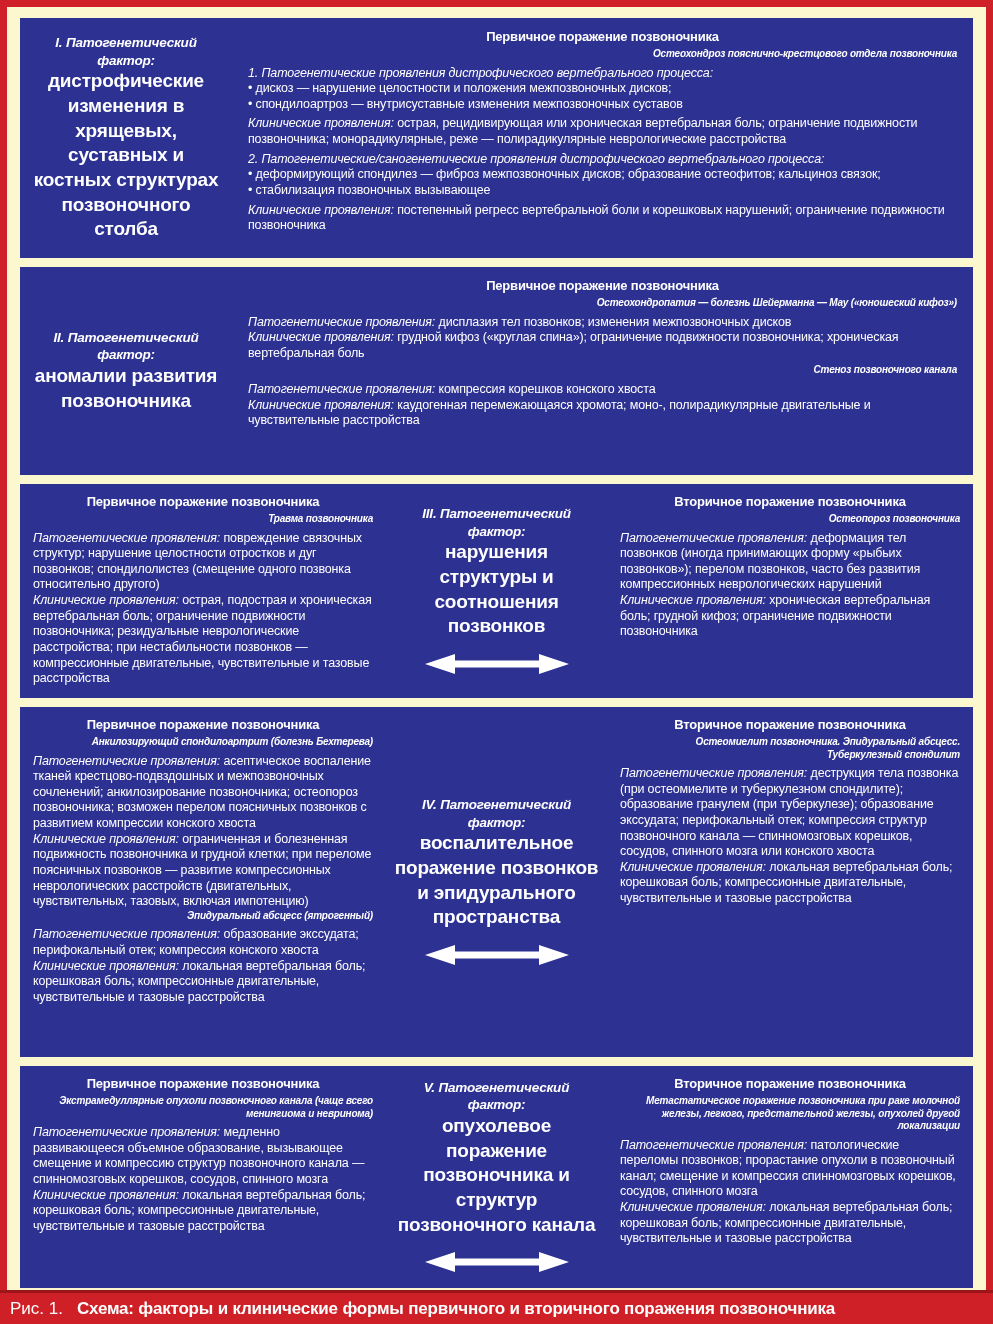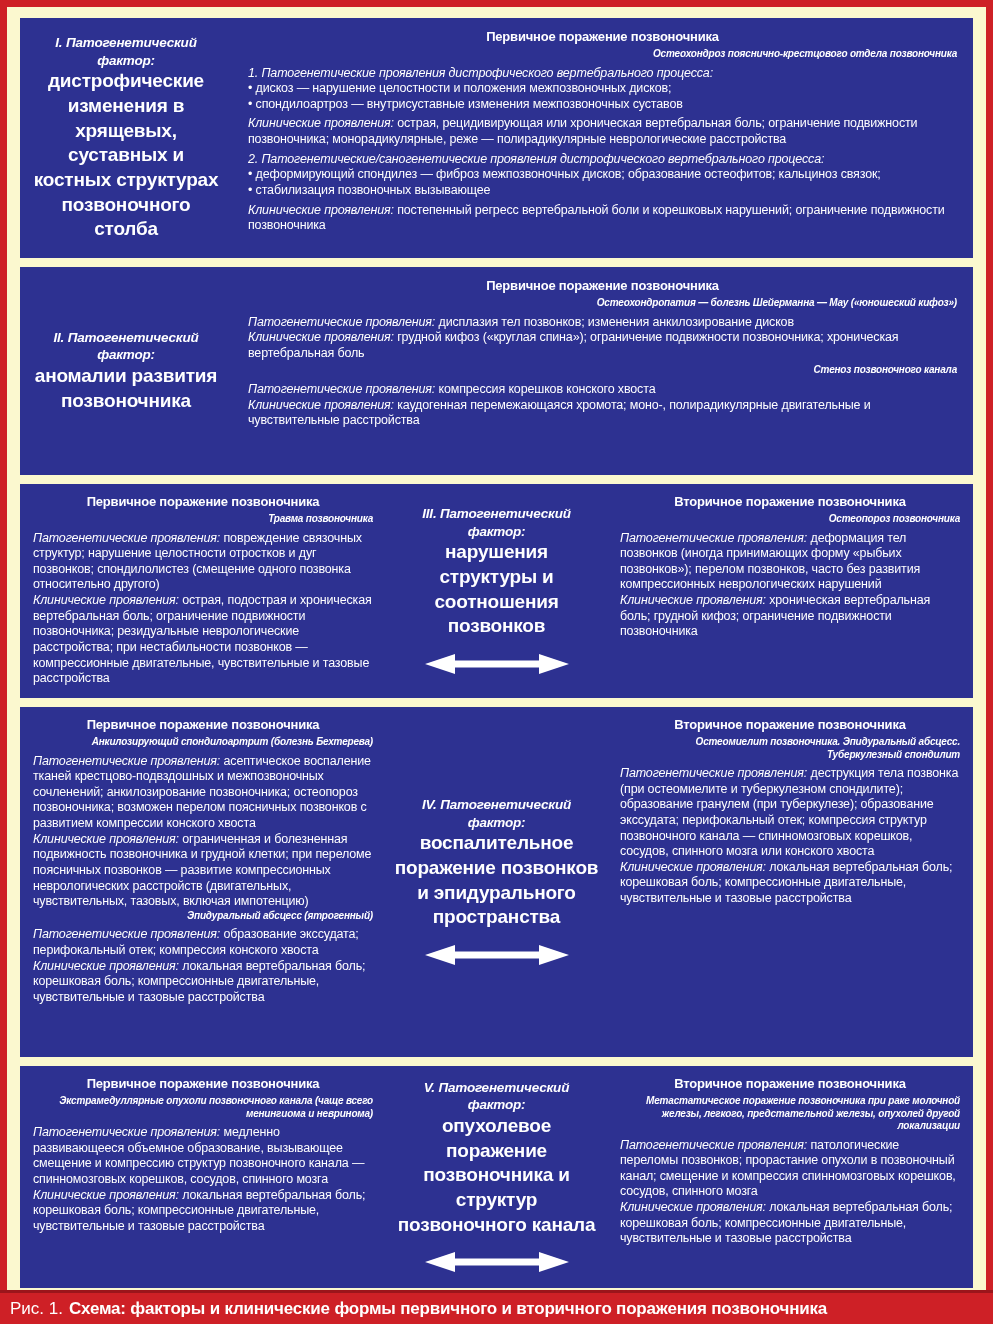--- a/index.html
+++ b/index.html
@@ -25,21 +25,21 @@
   .col-header{text-align:center;font-weight:bold;font-size:13px;margin:1px 0 4px;letter-spacing:-0.2px;}
   .disease{text-align:right;font-weight:bold;font-style:italic;font-size:10px;margin:3px 0 5px;
            line-height:1.25;letter-spacing:-0.2px;}
   .para{margin:4px 0 0;font-size:12.5px;line-height:1.25;letter-spacing:-0.15px;}
   .tight{margin:0;}
   .lead{font-style:italic;}
   .lead-line{font-style:italic;}
 
   .caption{position:absolute;left:0;bottom:0;width:100%;height:34px;background:#ce2026;
            border-top:3px solid #9b151b;box-sizing:border-box;display:flex;align-items:center;
-           color:#fff;padding:0 10px;}
+           color:#fff;padding:0 10px;gap:8px;}
   .cap-prefix{font-size:17px;margin-right:6px;}
   .cap-text{font-size:17px;font-weight:bold;letter-spacing:-0.2px;}
 </style>
 </head>
 <body>
 
 <div class="frame">
   <div class="content">
 
     <div class="panel panel-h1">
@@ -62,21 +62,21 @@
     </div>
 
     <div class="panel panel-h2">
       <div class="factor-col">
         <div class="factor-title">II. Патогенетический фактор:</div>
         <div class="factor-sub">аномалии развития позвоночника</div>
       </div>
       <div class="main-col">
         <div class="col-header">Первичное поражение позвоночника</div>
         <div class="disease">Остеохондропатия — болезнь Шейерманна — Мау («юношеский кифоз»)</div>
-        <p class="para"><span class="lead">Патогенетические проявления:</span> <span>дисплазия тел позвонков; изменения анкилозирование дисков</span></p>
+        <p class="para"><span class="lead">Патогенетические проявления:</span> <span>дисплазия тел позвонков; изменения межпозвоночных дисков</span></p>
         <p class="para tight"><span class="lead">Клинические проявления:</span> <span>грудной кифоз («круглая спина»); ограничение подвижности позвоночника; хроническая вертебральная боль</span></p>
         <div class="disease" style="margin-top:3px;">Стеноз позвоночного канала</div>
         <p class="para"><span class="lead">Патогенетические проявления:</span> <span>компрессия корешков конского хвоста</span></p>
         <p class="para tight"><span class="lead">Клинические проявления:</span> <span>каудогенная перемежающаяся хромота; моно-, полирадикулярные двигательные и чувствительные расстройства</span></p>
       </div>
     </div>
 
     <div class="panel panel-h3">
       <div class="side-col col-left">
         <div class="col-header">Первичное поражение позвоночника</div>

